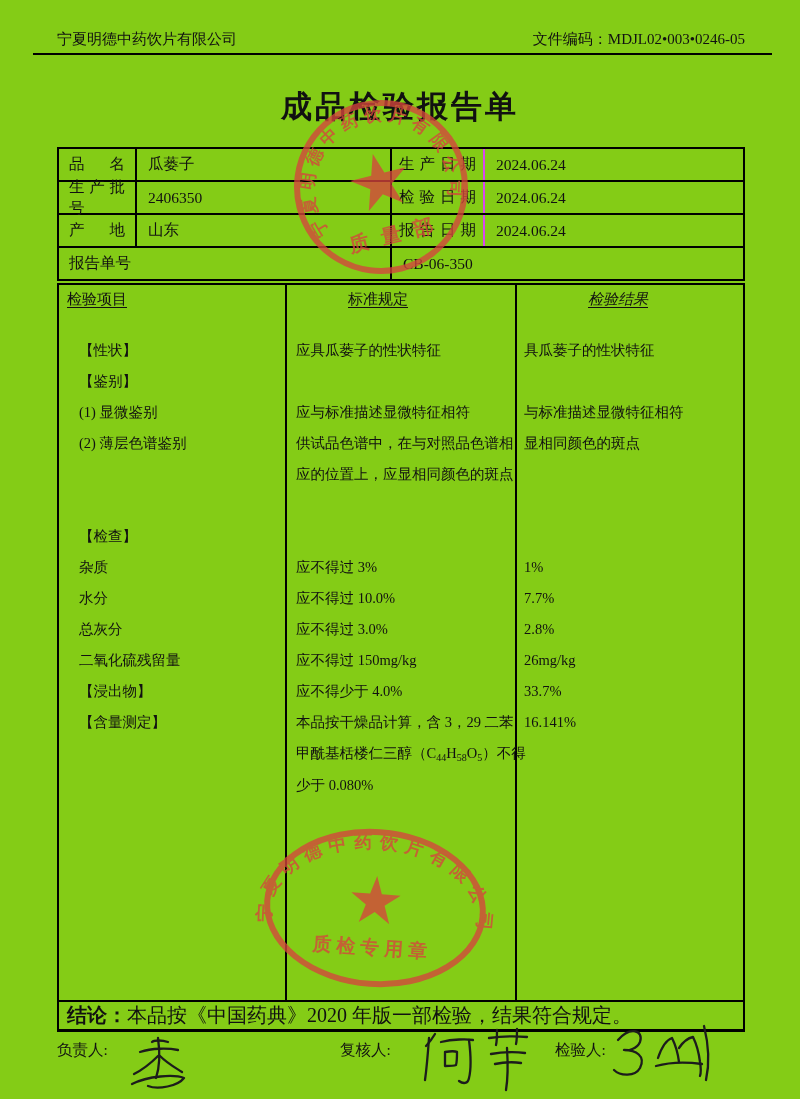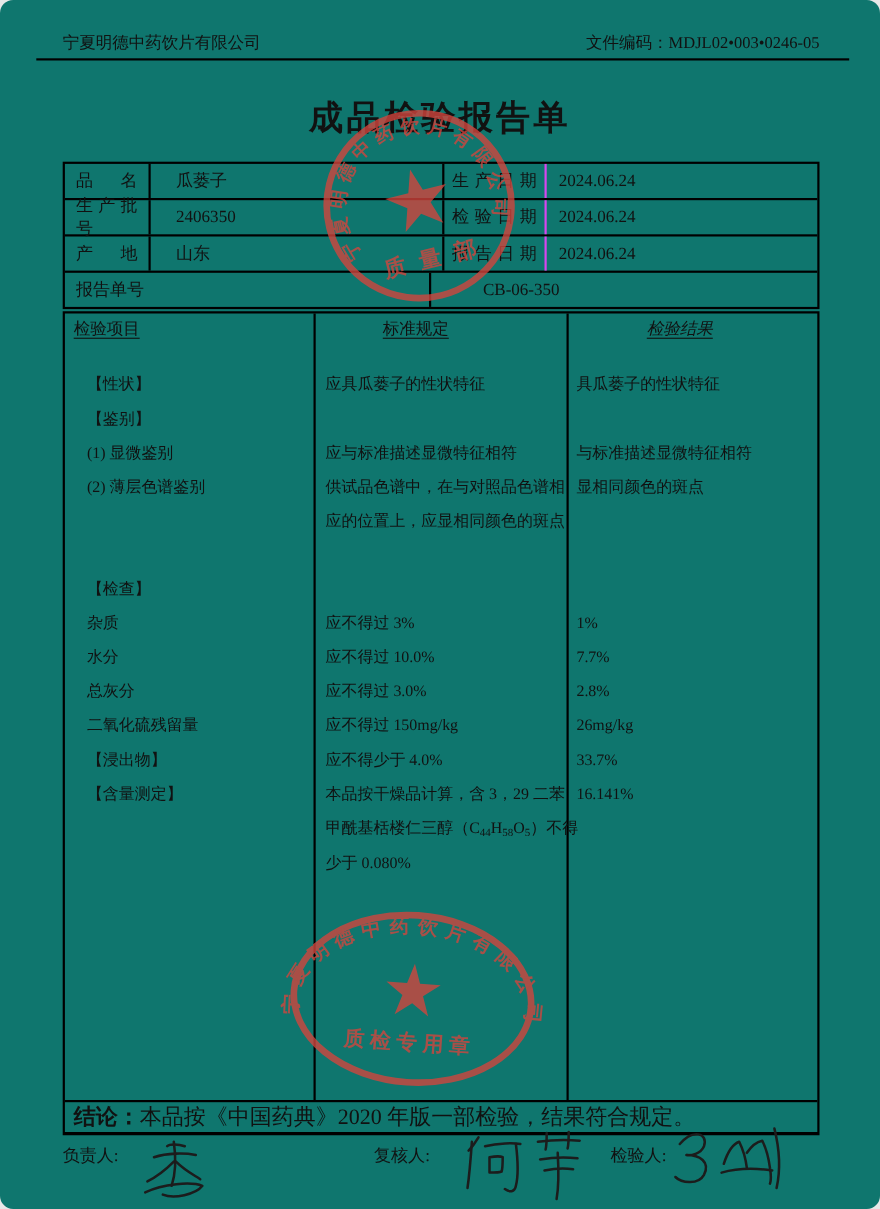--- a/index.html
+++ b/index.html
@@ -1,32 +1,32 @@
 <!DOCTYPE html>
 <html><head>
 <meta charset="utf-8">
 <style>
   html,body { margin:0; padding:0; background:#e8e8e8; }
   .page {
-    position:relative; width:800px; height:1099px; background:#0f766e;
+    position:relative; width:800px; height:1099px; background:#84cc16;
     font-family:"Liberation Serif","DejaVu Serif",serif; color:#111;
-    margin:0 auto; overflow:hidden;border-radius:12px;
+    margin:0 auto; overflow:hidden;
   }
   
   .doc-header { position:absolute; top:30px; left:57px; width:688px; display:flex; justify-content:space-between; font-size:15px; }
   .header-rule { position:absolute; top:53px; left:33px; width:739px; height:2px; background:#000; }
   
   .title { position:absolute; top:86px; left:0; width:100%; text-align:center; font-size:31px; font-weight:bold; letter-spacing:3px; }
   
   .info-table { position:absolute; top:147px; left:57px; width:688px; box-sizing:border-box; border:2px solid #000; font-size:15.5px; }
   .irow { display:flex; height:31px; border-bottom:2px solid #000; align-items:center; }
-  .irow:last-child { border-bottom:none;gap:36px; }
+  .irow:last-child { border-bottom:none; }
   .ic { box-sizing:border-box; height:100%; display:flex; align-items:center; }
   .c1 { width:78px; border-right:2px solid #000; padding:0 10px; }
-  .c2 { width:255px; border-right:2px solid #000; padding-left:11px;margin-left:12px; }
+  .c2 { width:255px; border-right:2px solid #000; padding-left:11px; }
   .c3 { width:93px; border-right:2px solid #d946ef; padding:0 7px; }
   .c4 { flex:1; padding-left:11px; }
   .cm { width:333px; border-right:2px solid #000; padding:0 10px; }
   .jl { display:block; width:100%; text-align:justify; text-align-last:justify; }
   
   .results-table { position:absolute; top:283px; left:57px; width:688px; box-sizing:border-box; border:2px solid #000; border-bottom-width:3px; font-size:14.5px; }
   .vline { position:absolute; top:0; width:2px; height:715px; background:#000; }
   .vline.v1 { left:226px; } .vline.v2 { left:456px; }
   .rt-header { display:flex; height:28px; align-items:center; font-size:15px; }
   .rt-h { text-decoration:underline; text-underline-offset:3px; }

